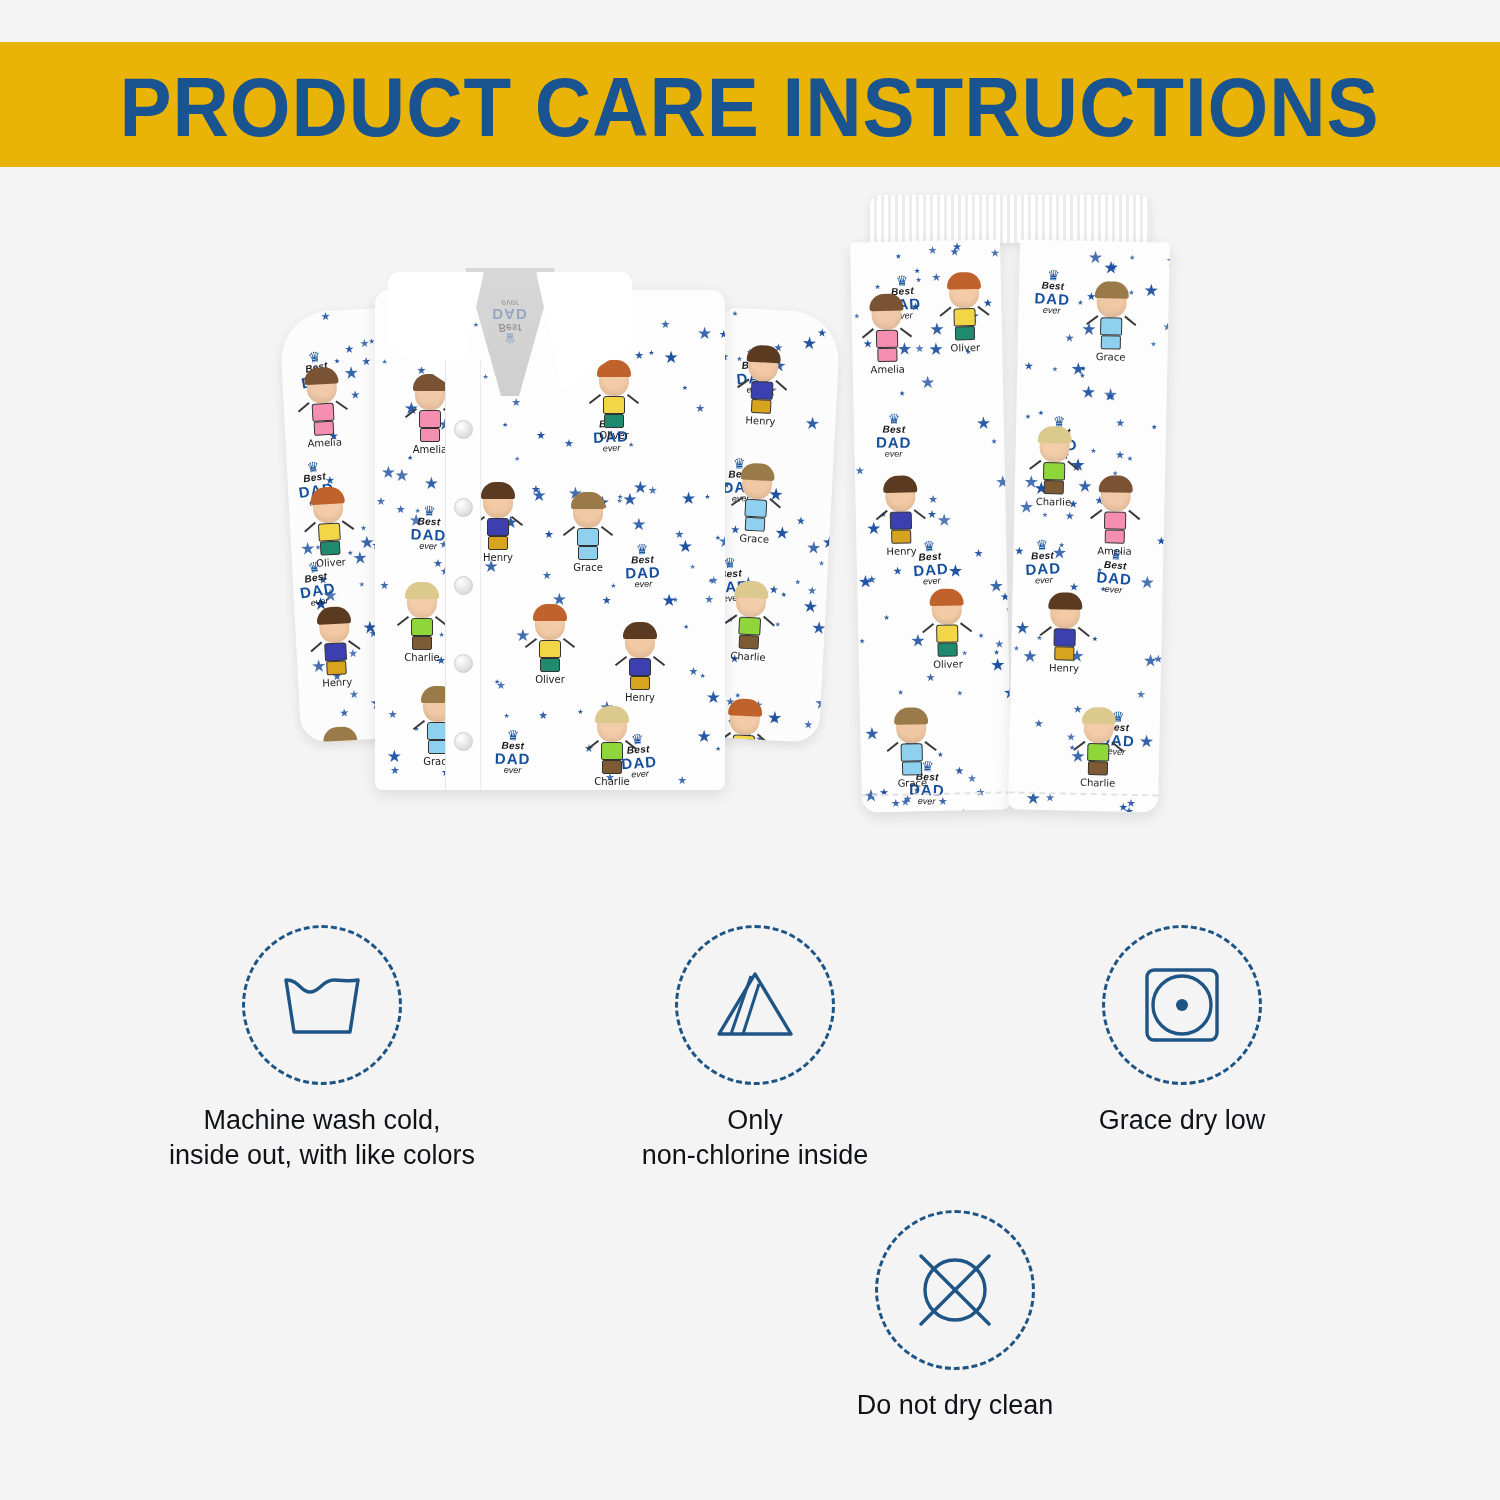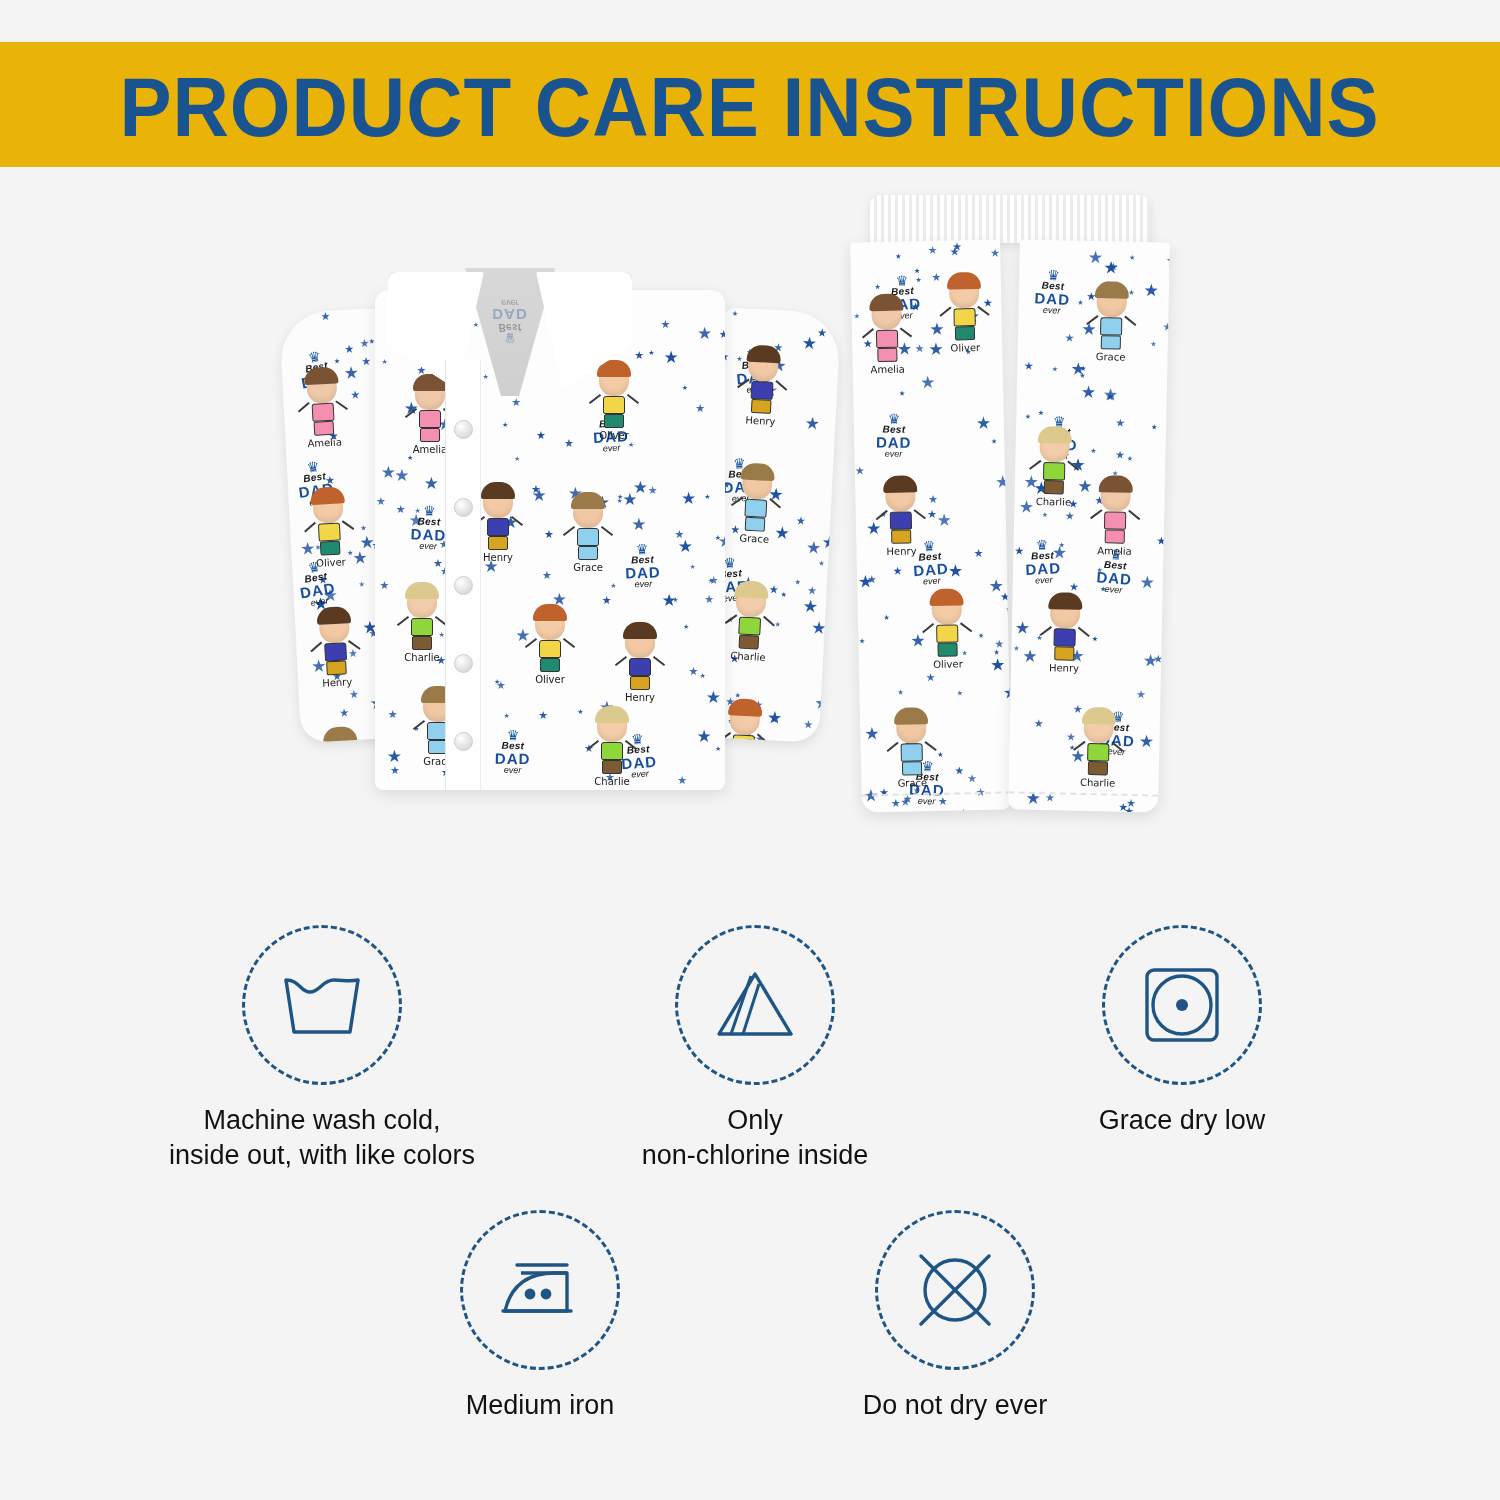--- a/index.html
+++ b/index.html
@@ -935,37 +935,24 @@
     <div class="care-circle">
       <svg width="80" height="80" viewBox="0 0 80 80">
         <rect x="5" y="5" width="70" height="70" rx="7" fill="none" stroke="#1f5585" stroke-width="3.4"></rect>
         <circle cx="40" cy="40" r="29" fill="none" stroke="#1f5585" stroke-width="3.4"></circle>
         <circle cx="40" cy="40" r="6" fill="#1f5585"></circle>
       </svg>
     </div>
     <div class="care-label">Grace dry low</div>
   </div>
 
-  <div class="care-item" style="left:370px;top:325px;width:340px">
-    <div class="care-circle">
-      <svg width="86" height="62" viewBox="0 0 86 62">
-        <path d="M8 52 C14 26 32 14 58 14 L70 14 L70 52 Z" fill="none" stroke="#1f5585" stroke-width="3.4" stroke-linejoin="round"></path>
-        <path d="M6 52 L74 52" stroke="#1f5585" stroke-width="3.4" stroke-linecap="round"></path>
-        <path d="M24 14 L70 14" stroke="#1f5585" stroke-width="3.4"></path>
-        <path d="M20 6 L70 6" stroke="#1f5585" stroke-width="3.4" stroke-linecap="round"></path>
-        <circle cx="33" cy="35" r="5.4" fill="#1f5585"></circle>
-        <circle cx="49" cy="35" r="5.4" fill="#1f5585"></circle>
-      </svg>
-    </div>
-    <div class="care-label">Medium iron</div>
-  </div>
 
   <div class="care-item" style="left:785px;top:325px;width:340px">
     <div class="care-circle">
       <svg width="84" height="84" viewBox="0 0 84 84">
         <circle cx="42" cy="42" r="30" fill="none" stroke="#1f5585" stroke-width="3.4"></circle>
         <path d="M8 8 L76 76" stroke="#1f5585" stroke-width="3.4" stroke-linecap="round"></path>
         <path d="M76 8 L8 76" stroke="#1f5585" stroke-width="3.4" stroke-linecap="round"></path>
       </svg>
     </div>
-    <div class="care-label">Do not dry ever</div>
+    <div class="care-label">Do not dry clean</div>
   </div>
 </div>
 
 </body></html>

